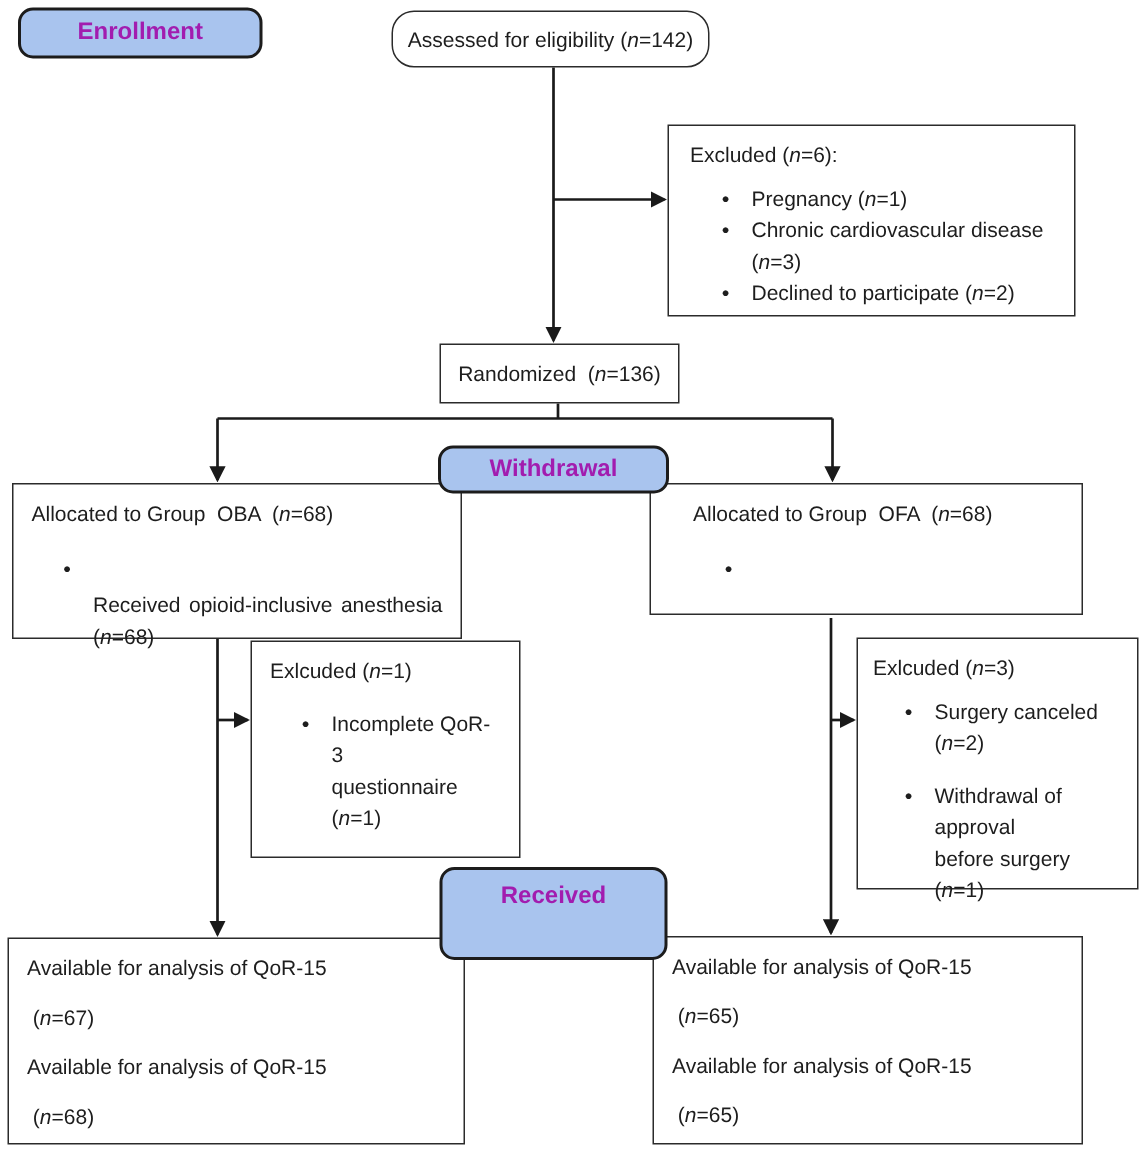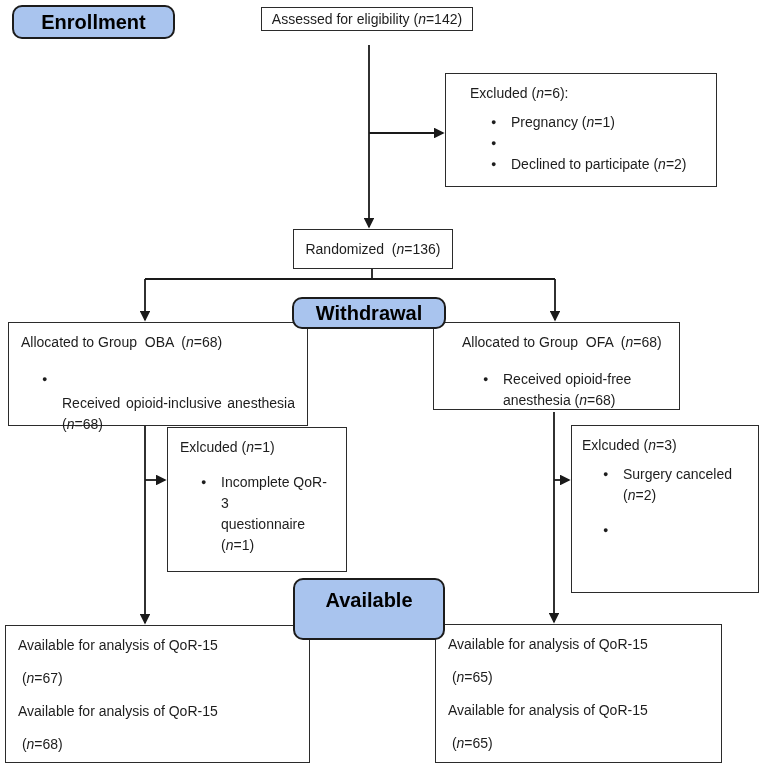--- a/index.html
+++ b/index.html
@@ -5,21 +5,21 @@
   html,body{margin:0;padding:0;background:#fff;}
   body{font-family:"Liberation Sans","DejaVu Sans",sans-serif;color:#1d1d1d;}
   #canvas{position:relative;width:765px;height:771px;background:#fff;overflow:hidden;}
   svg.connectors{position:absolute;left:0;top:0;width:765px;height:771px;z-index:1;}
   .box{position:absolute;background:#fff;border:1.5px solid #2b2b2b;box-sizing:border-box;
        font-size:14px;line-height:21px;z-index:2;}
   .center{display:flex;align-items:center;justify-content:center;text-align:center;}
   .pad{padding:9px 12px;}
   .badge{position:absolute;background:#a9c4ee;border:2px solid #1c1c1c;border-radius:10px;
          box-sizing:border-box;display:flex;align-items:center;justify-content:center;
-         color:#000000;font-weight:bold;font-size:20px;z-index:3;}
+         color:#a21caf;font-weight:bold;font-size:16px;z-index:3;}
   .badge.toptext{align-items:flex-start;padding-top:9px;}
   .txt{white-space:pre-wrap;}
   .title{white-space:pre-wrap;display:block;}
   .li{display:flex;}
   .dot{width:41px;padding-left:21px;box-sizing:border-box;font-size:9px;line-height:21px;flex:none;}
   .bt{flex:1;}
   .line{display:block;white-space:pre-wrap;}
   .stretch{text-align:justify;text-align-last:justify;margin-top:24px;}
   .mb8{margin-bottom:8px;} .mb12{margin-bottom:8px;} .mb14{margin-bottom:14px;} .mb16{margin-bottom:16px;}
   .aline{display:block;white-space:pre-wrap;margin:0 0 13px 0;line-height:20px;}
@@ -47,36 +47,39 @@
       <path d="M145 480 L165 480" marker-end="url(#arr)"></path>
       <path d="M554 412 L554 622" marker-end="url(#arr)"></path>
       <path d="M554 480 L569 480" marker-end="url(#arr)"></path>
     </g>
   </svg>
 
   <div class="badge" style="left:12px;top:5px;width:163px;height:34px;">Enrollment</div>
 
   <div class="badge" style="left:292px;top:297px;width:154px;height:32px;">Withdrawal</div>
 
-  <div class="badge toptext" style="left:293px;top:578px;width:152px;height:62px;">Available</div>
+  <div class="badge toptext" style="left:293px;top:578px;width:152px;height:62px;">Received</div>
 
-  <div class="box center" style="left:261px;top:7px;width:212px;height:24px;">
+  <div class="box center" style="left:261px;top:7px;width:212px;height:38px;border-radius:15px;">
     <span class="txt">Assessed for eligibility (<i>n</i>=142)</span>
   </div>
 
-  <div class="box pad" style="left:445px;top:73px;width:272px;height:114px;padding-left:24px;">
+  <div class="box pad" style="left:445px;top:83px;width:272px;height:128px;padding-left:14px;">
     <span class="title mb8">Excluded (<i>n</i>=6):</span>
     <div class="li">
       <span class="dot">●</span>
       <span class="bt">
           <span class="line">Pregnancy (<i>n</i>=1)</span>
         </span>
     </div>
     <div class="li">
       <span class="dot">●</span>
+      <span class="bt">
+          <span class="line">Chronic cardiovascular disease (<i>n</i>=3)</span>
+        </span>
     </div>
     <div class="li">
       <span class="dot">●</span>
       <span class="bt">
           <span class="line">Declined to participate (<i>n</i>=2)</span>
         </span>
     </div>
   </div>
 
   <div class="box center" style="left:293px;top:229px;width:160px;height:40px;">
@@ -87,27 +90,24 @@
     <span class="title mb16">Allocated to Group  OBA  (<i>n</i>=68)</span>
     <div class="li">
       <span class="dot">●</span>
       <span class="bt">
         <span class="line stretch">Received opioid-inclusive anesthesia</span>
         <span class="line">(<i>n</i>=68)</span>
       </span>
     </div>
   </div>
 
-  <div class="box pad" style="left:433px;top:322px;width:247px;height:88px;padding-left:28px;">
+  <div class="box pad" style="left:433px;top:322px;width:289px;height:88px;padding-left:28px;">
     <span class="title mb16">Allocated to Group  OFA  (<i>n</i>=68)</span>
     <div class="li">
       <span class="dot">●</span>
-      <span class="bt">
-        <span class="line">Received opioid-free anesthesia (<i>n</i>=68)</span>
-      </span>
     </div>
   </div>
 
   <div class="box pad" style="left:167px;top:427px;width:180px;height:145px;">
     <span class="title mb14">Exlcuded (<i>n</i>=1)</span>
     <div class="li">
       <span class="dot">●</span>
       <span class="bt">
         <span class="line">Incomplete QoR-3</span>
         <span class="line">questionnaire (<i>n</i>=1)</span>
@@ -118,20 +118,24 @@
   <div class="box pad" style="left:571px;top:425px;width:188px;height:168px;padding-left:10px;">
     <span class="title mb12">Exlcuded (<i>n</i>=3)</span>
     <div class="li mb14">
       <span class="dot">●</span>
       <span class="bt">
         <span class="line">Surgery canceled (<i>n</i>=2)</span>
       </span>
     </div>
     <div class="li">
       <span class="dot">●</span>
+      <span class="bt">
+        <span class="line">Withdrawal of approval</span>
+        <span class="line">before surgery  (<i>n</i>=1)</span>
+      </span>
     </div>
   </div>
 
   <div class="box pad" style="left:5px;top:625px;width:305px;height:138px;">
     <span class="aline">Available for analysis of QoR-15</span>
     <span class="aline"> (<i>n</i>=67)</span>
     <span class="aline">Available for analysis of QoR-15</span>
     <span class="aline"> (<i>n</i>=68)</span>
   </div>
 

